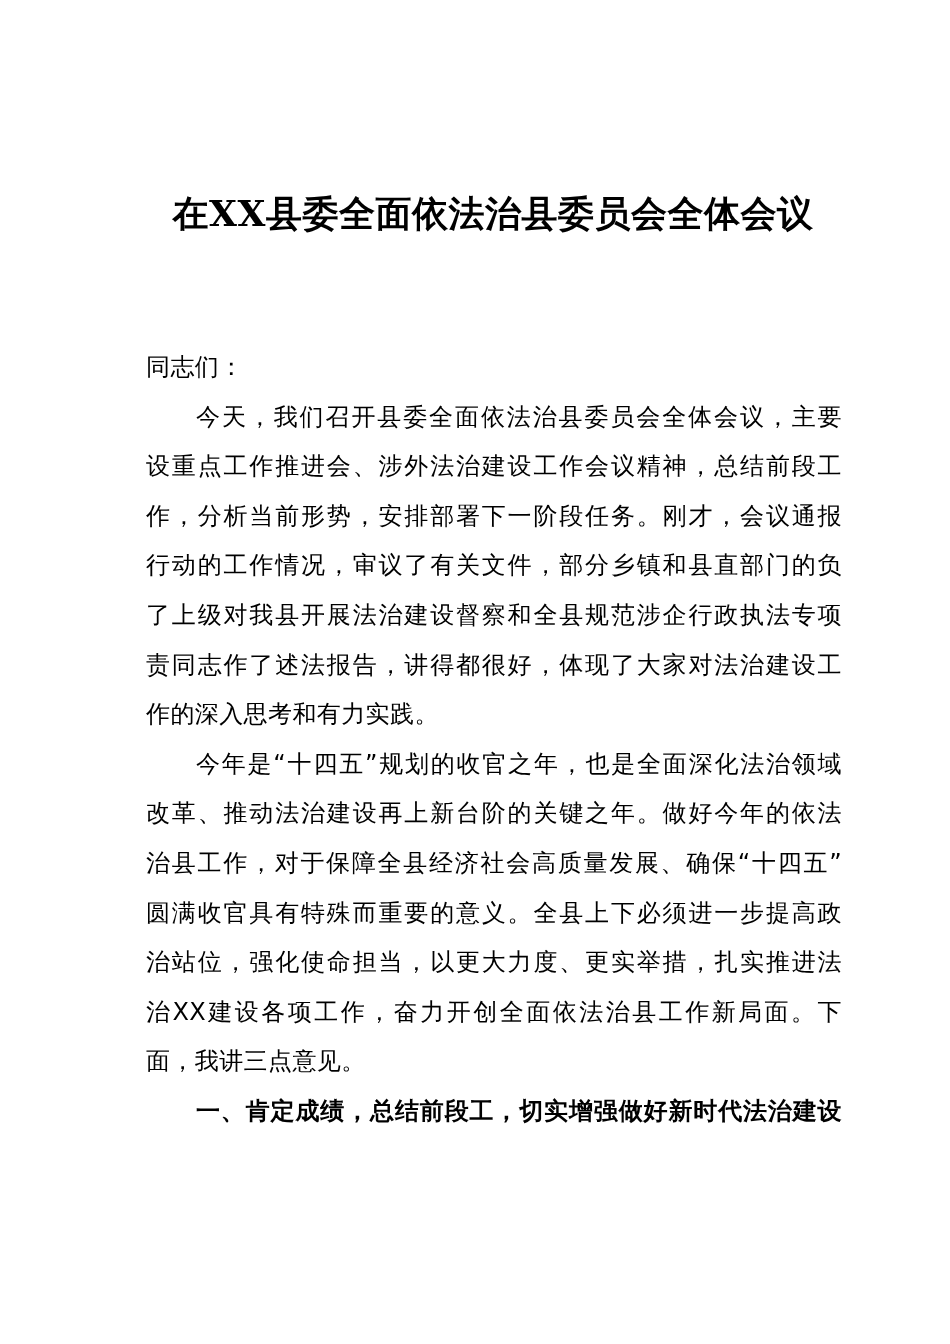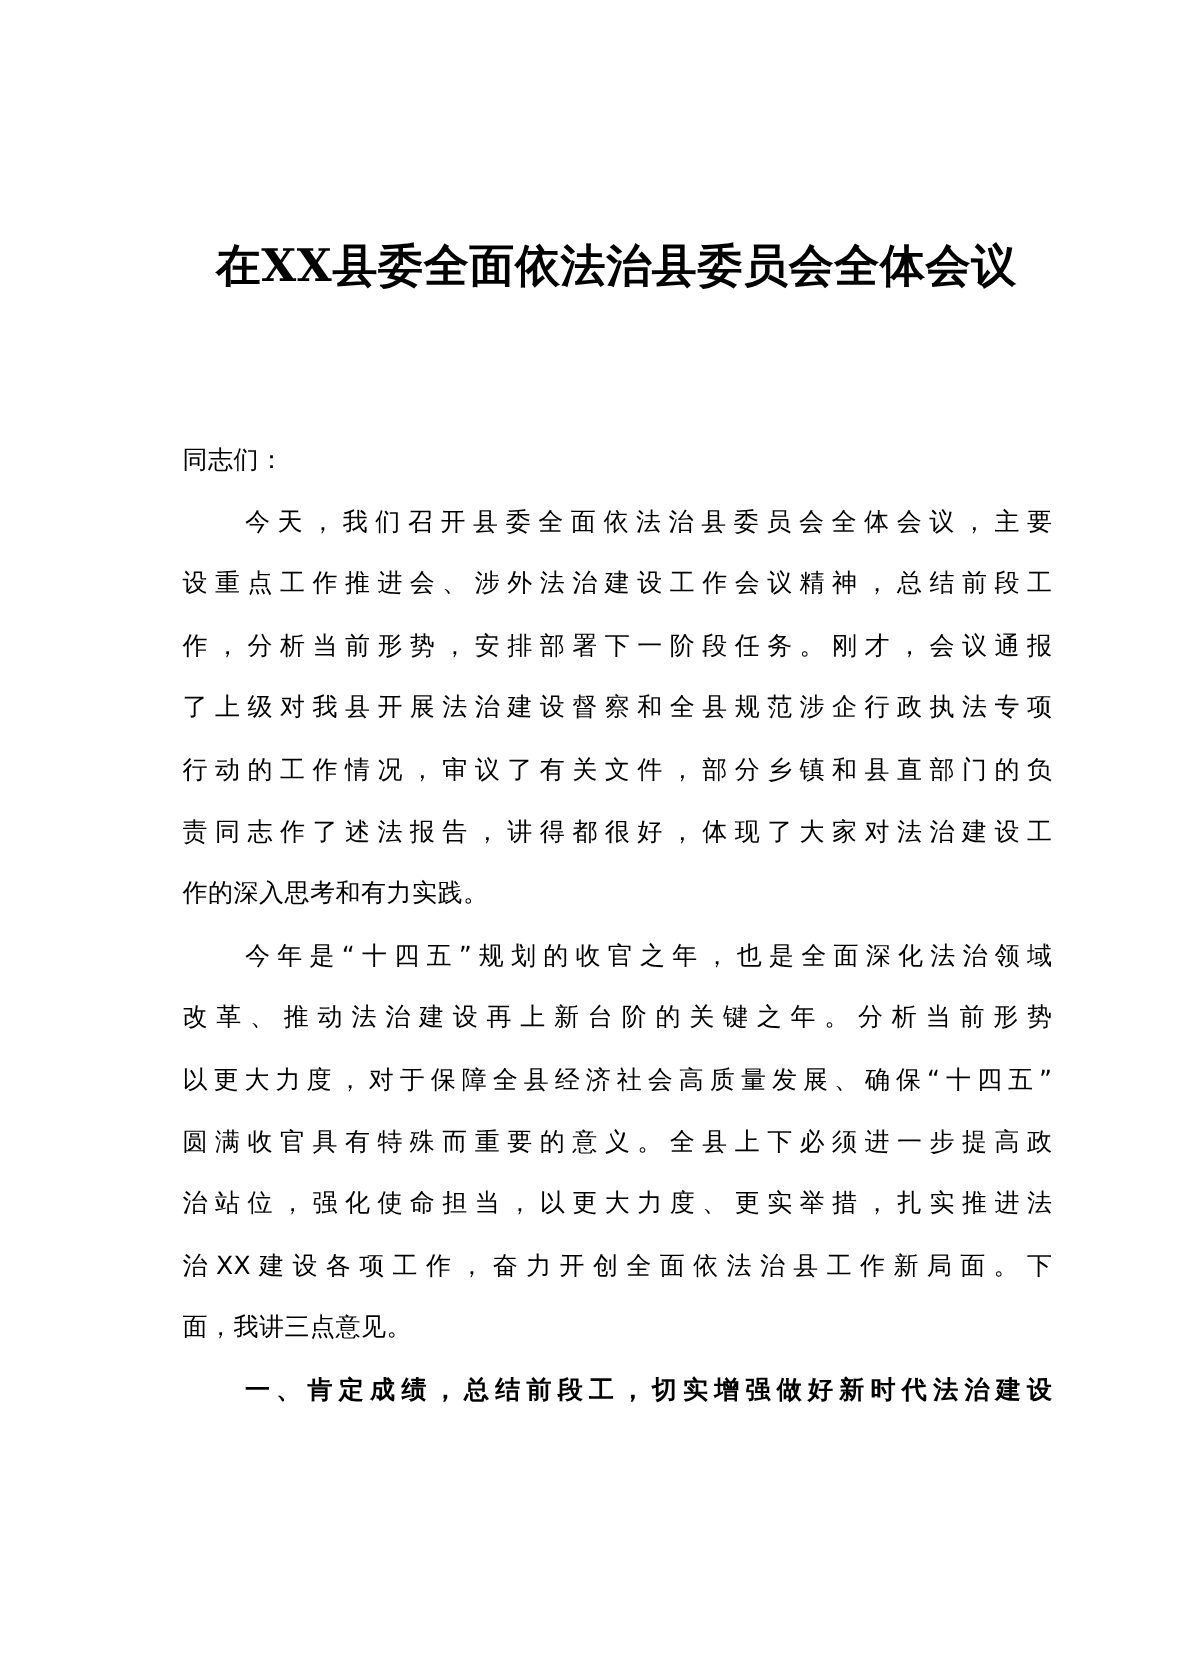--- a/index.html
+++ b/index.html
@@ -38,21 +38,21 @@
     }
     .title .tline {
       display: block;
       white-space: nowrap;
     }
     .body-text {
       position: absolute;
       left: 128px;
       top: 343px;
       width: 696px;
-      font-size: 20px;
+      font-size: 24px;
       line-height: 49.6px;
     }
     .line {
       display: block;
       white-space: nowrap;
       height: 49.6px;
       text-align: justify;
       text-align-last: justify;
       letter-spacing: 0.4px;
     }
@@ -75,30 +75,30 @@
     <span class="tline">在XX县委全面依法治县委员会全体会议</span>
   </div>
 
   <div class="body-text">
     <span class="line last">同志们：</span>
 
     <div>
       <span class="line indent">今天，我们召开县委全面依法治县委员会全体会议，主要</span>
       <span class="line">设重点工作推进会、涉外法治建设工作会议精神，总结前段工</span>
       <span class="line">作，分析当前形势，安排部署下一阶段任务。刚才，会议通报</span>
+      <span class="line">行动的工作情况，审议了有关文件，部分乡镇和县直部门的负</span>
       <span class="line">了上级对我县开展法治建设督察和全县规范涉企行政执法专项</span>
-      <span class="line">行动的工作情况，审议了有关文件，部分乡镇和县直部门的负</span>
       <span class="line">责同志作了述法报告，讲得都很好，体现了大家对法治建设工</span>
       <span class="line last">作的深入思考和有力实践。</span>
     </div>
 
     <div>
       <span class="line indent">今年是“十四五”规划的收官之年，也是全面深化法治领域</span>
-      <span class="line">改革、推动法治建设再上新台阶的关键之年。分析当前形势</span>
-      <span class="line">以更大力度，对于保障全县经济社会高质量发展、确保“十四五”</span>
+      <span class="line">改革、推动法治建设再上新台阶的关键之年。做好今年的依法</span>
+      <span class="line">治县工作，对于保障全县经济社会高质量发展、确保“十四五”</span>
       <span class="line">圆满收官具有特殊而重要的意义。全县上下必须进一步提高政</span>
       <span class="line">治站位，强化使命担当，以更大力度、更实举措，扎实推进法</span>
       <span class="line">治XX建设各项工作，奋力开创全面依法治县工作新局面。下</span>
       <span class="line last">面，我讲三点意见。</span>
     </div>
 
     <span class="line indent heading">一、肯定成绩，总结前段工，切实增强做好新时代法治建设</span>
   </div>
 
 </div>

